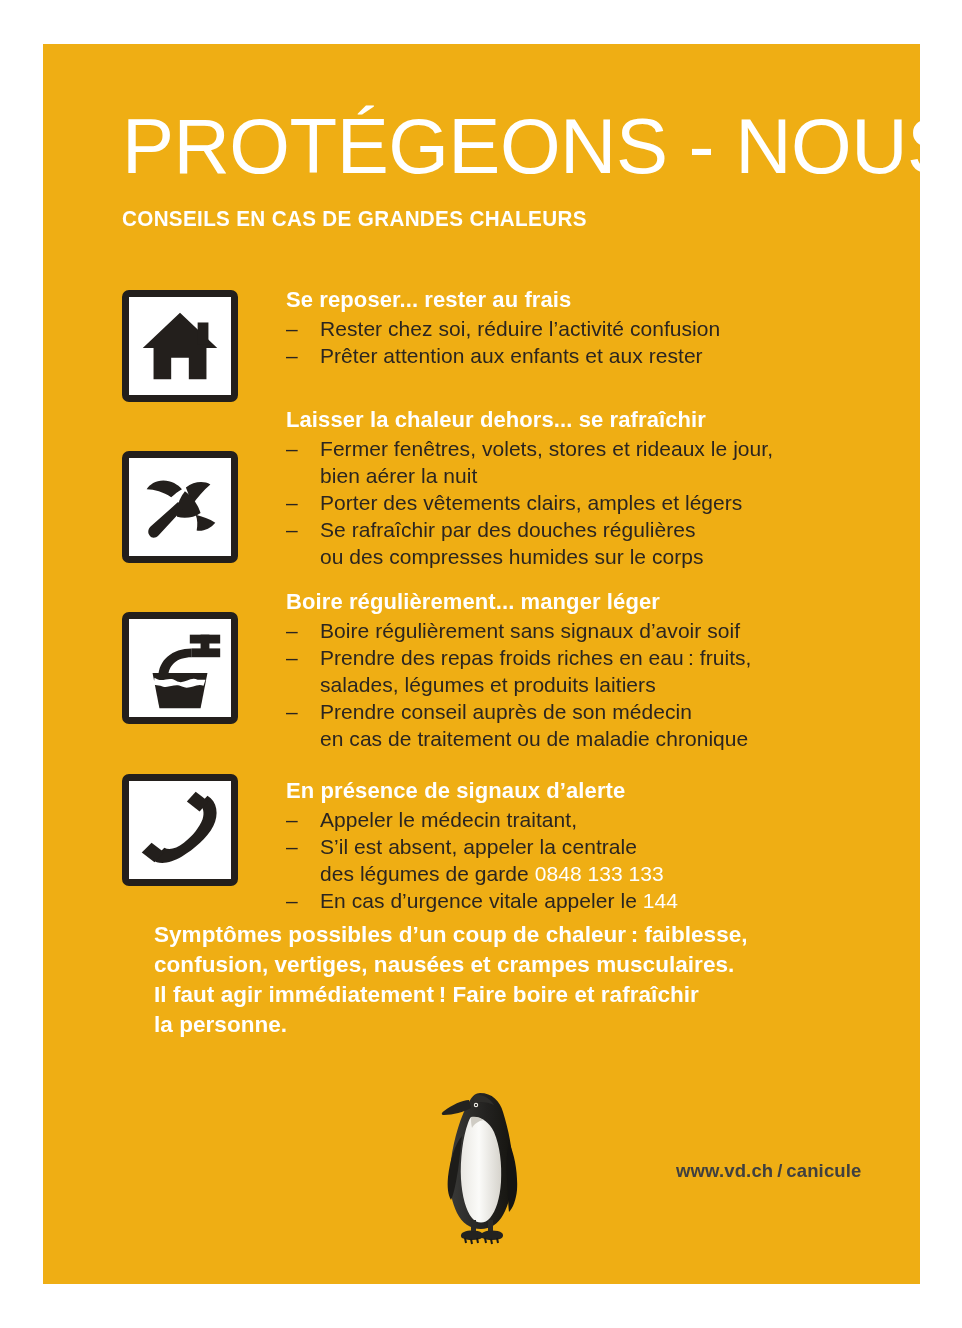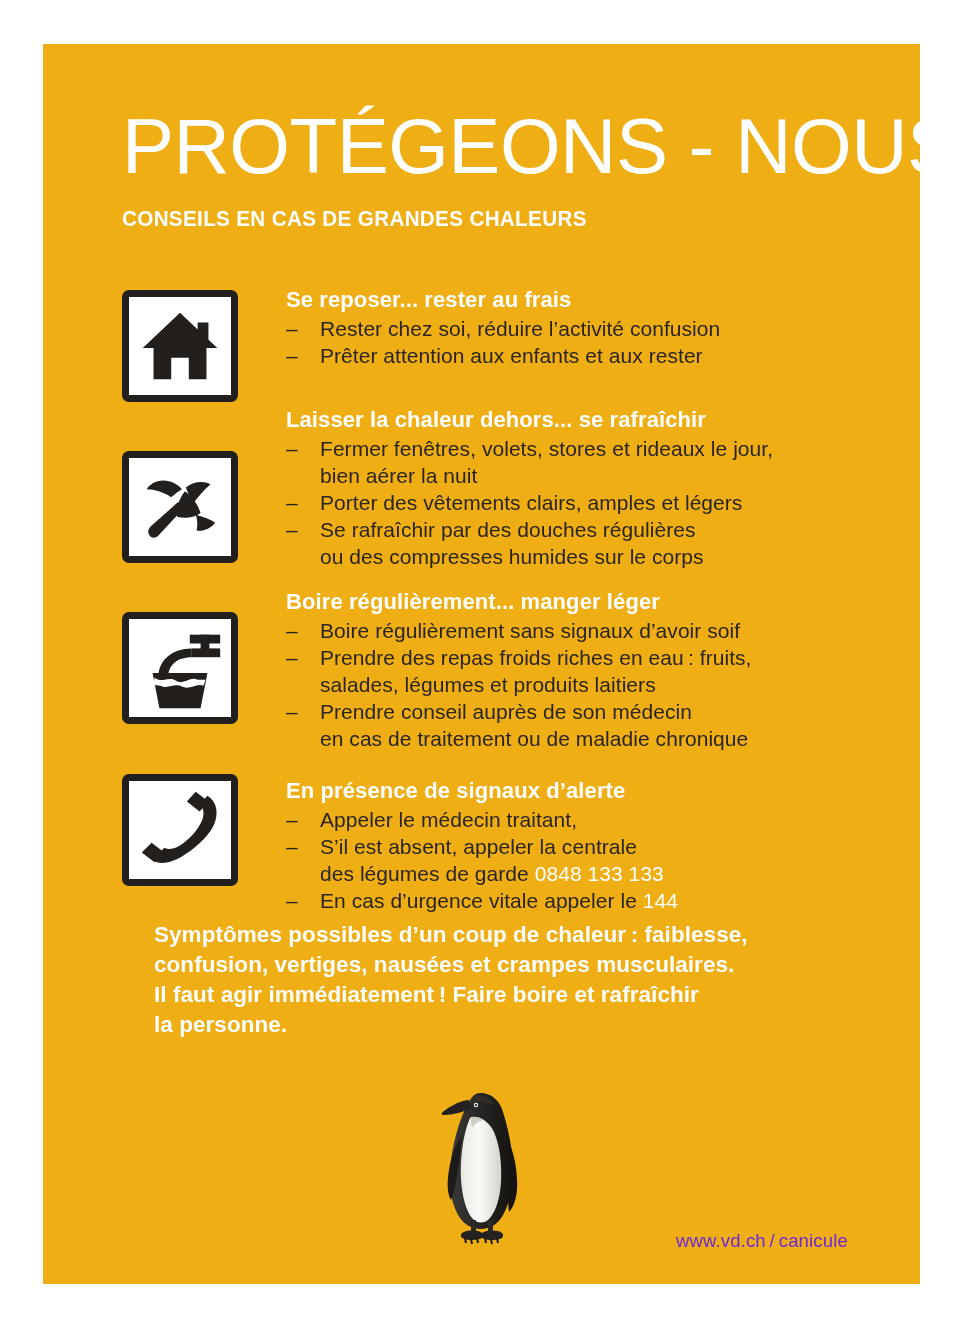--- a/index.html
+++ b/index.html
@@ -87,24 +87,24 @@
     white-space:pre-line;
     margin-left:32px;
   }
 
   
   .penguin { position:absolute; left:381px; top:1040px; width:120px; height:165px; }
   .penguin svg { display:block; width:100%; height:100%; }
 
   
   .url {
-    position:absolute; left:633px; top:1186px;
-    color:#6d28d9;
+    position:absolute; left:633px; top:1116px;
+    color:#404040;
     font-size:18.5px;
-    font-weight:400;
+    font-weight:700;
     letter-spacing:0.15px;
     white-space:nowrap;
   }
 </style>
 </head>
 <body>
 
 <div id="poster">
 
   <div class="title">PROTÉGEONS - NOUS !</div>

